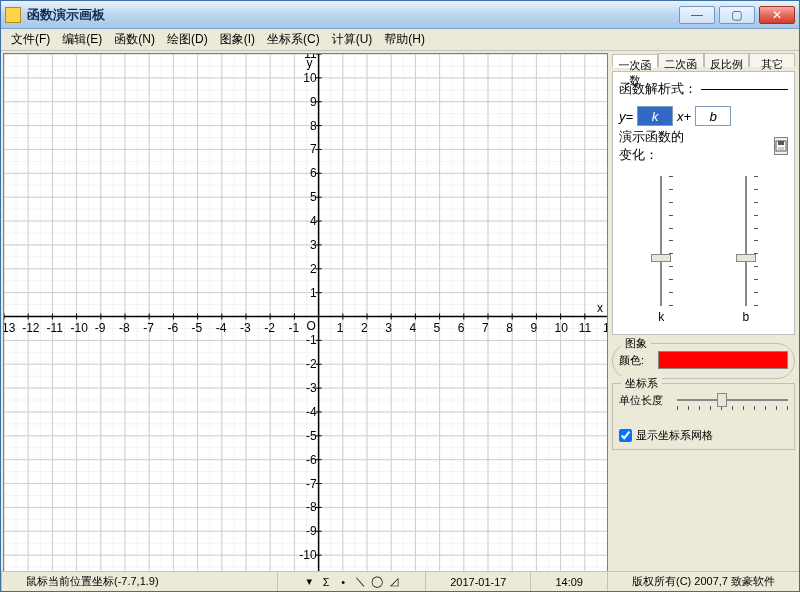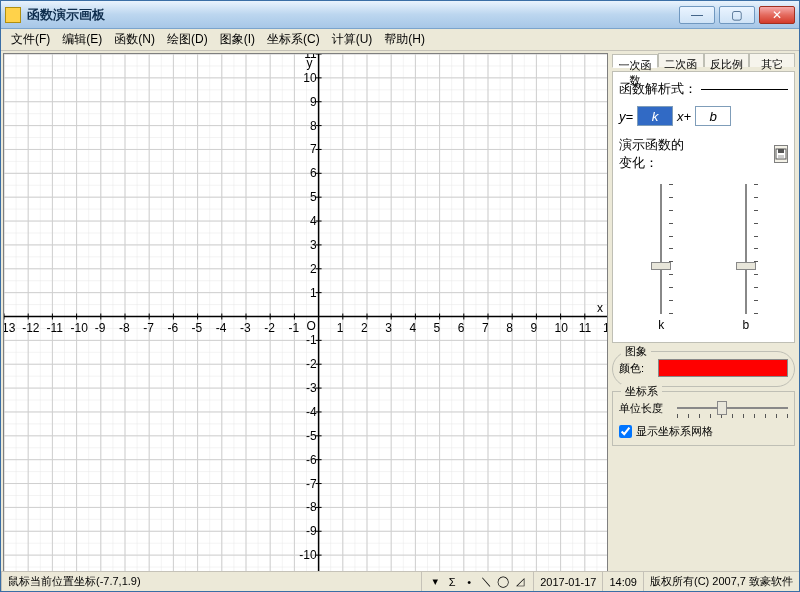--- a/index.html
+++ b/index.html
@@ -49,25 +49,25 @@
   .slabel { font-size:12px;}
   .group { background:#fff; border:1px solid #bfbfb5; padding:4px 6px 6px; position:relative;}
   .group .legend { position:absolute; top:-8px; left:8px; background:#ece9d8; padding:0 4px; font-size:11px;}
   .row { display:flex; align-items:center; gap:14px; font-size:11px; padding:3px 0;}
   .color-swatch { flex:1; height:18px; background:#f00; border:1px solid #888; cursor:pointer;}
   .hslider { flex:1; height:18px; position:relative; display:flex; align-items:center;}
   .hslider .track { height:2px; background:#888; width:100%; }
   .hslider .ticks { position:absolute; bottom:-1px; left:0; width:100%; display:flex; justify-content:space-between;}
   .hslider .ticks span { width:1px; height:4px; background:#555; display:block;}
   .hslider .thumb { position:absolute; top:2px; width:10px; height:14px; background:#e8e6da; border:1px solid #888; left:4px; cursor:pointer;}
-  .chk { display:flex; align-items:center; gap:4px; font-size:11px; padding-top:4px;}
+  .chk { display:flex; align-items:center; gap:4px; font-size:11px; padding-top:4px;margin-top:12px;}
   .chk input { margin:0;}
   
   .statusbar { height:20px; background:#ece9d8; border-top:1px solid #c5c2b8; display:flex; align-items:center; font-size:11px;}
-  .status-seg { padding:0 6px; border-right:1px solid #c5c2b8; height:100%; display:flex; align-items:center; gap:3px;}
+  .status-seg { padding:0 24px; border-right:1px solid #c5c2b8; height:100%; display:flex; align-items:center; gap:3px;}
   .status-seg.first { flex:1; border-left:1px solid #c5c2b8;}
   .tbicon { width:14px; height:14px; display:flex; align-items:center; justify-content:center; border:1px solid transparent; cursor:pointer; font-size:11px;}
 </style>
 </head>
 <body>
 
 <div class="window">
 
   <div class="titlebar">
     <div class="icon"></div>
@@ -355,21 +355,21 @@
           <span>函数解析式：</span>
           <span class="rule"></span>
         </div>
         <div class="eq-row">
           <span>y=</span>
           <input class="eq-input sel" value="k" style="">
           <span>x+</span>
           <input class="eq-input" value="b" style="">
         </div>
 
-        <div class="heading" style="margin-top:10px;gap:44px;">
+        <div class="heading" style="margin-top:2px;gap:44px;">
           <span>演示函数的变化：</span>
           <span class="rule"></span>
           <span class="savebtn">
             <svg width="12" height="12">
                 <rect x="1" y="1" width="10" height="10" fill="#fff" stroke="#555"></rect>
                 <rect x="3" y="1" width="6" height="4" fill="#555"></rect>
                 <rect x="3" y="7" width="6" height="3" fill="#ccc"></rect>
               </svg>
           </span>
         </div>

